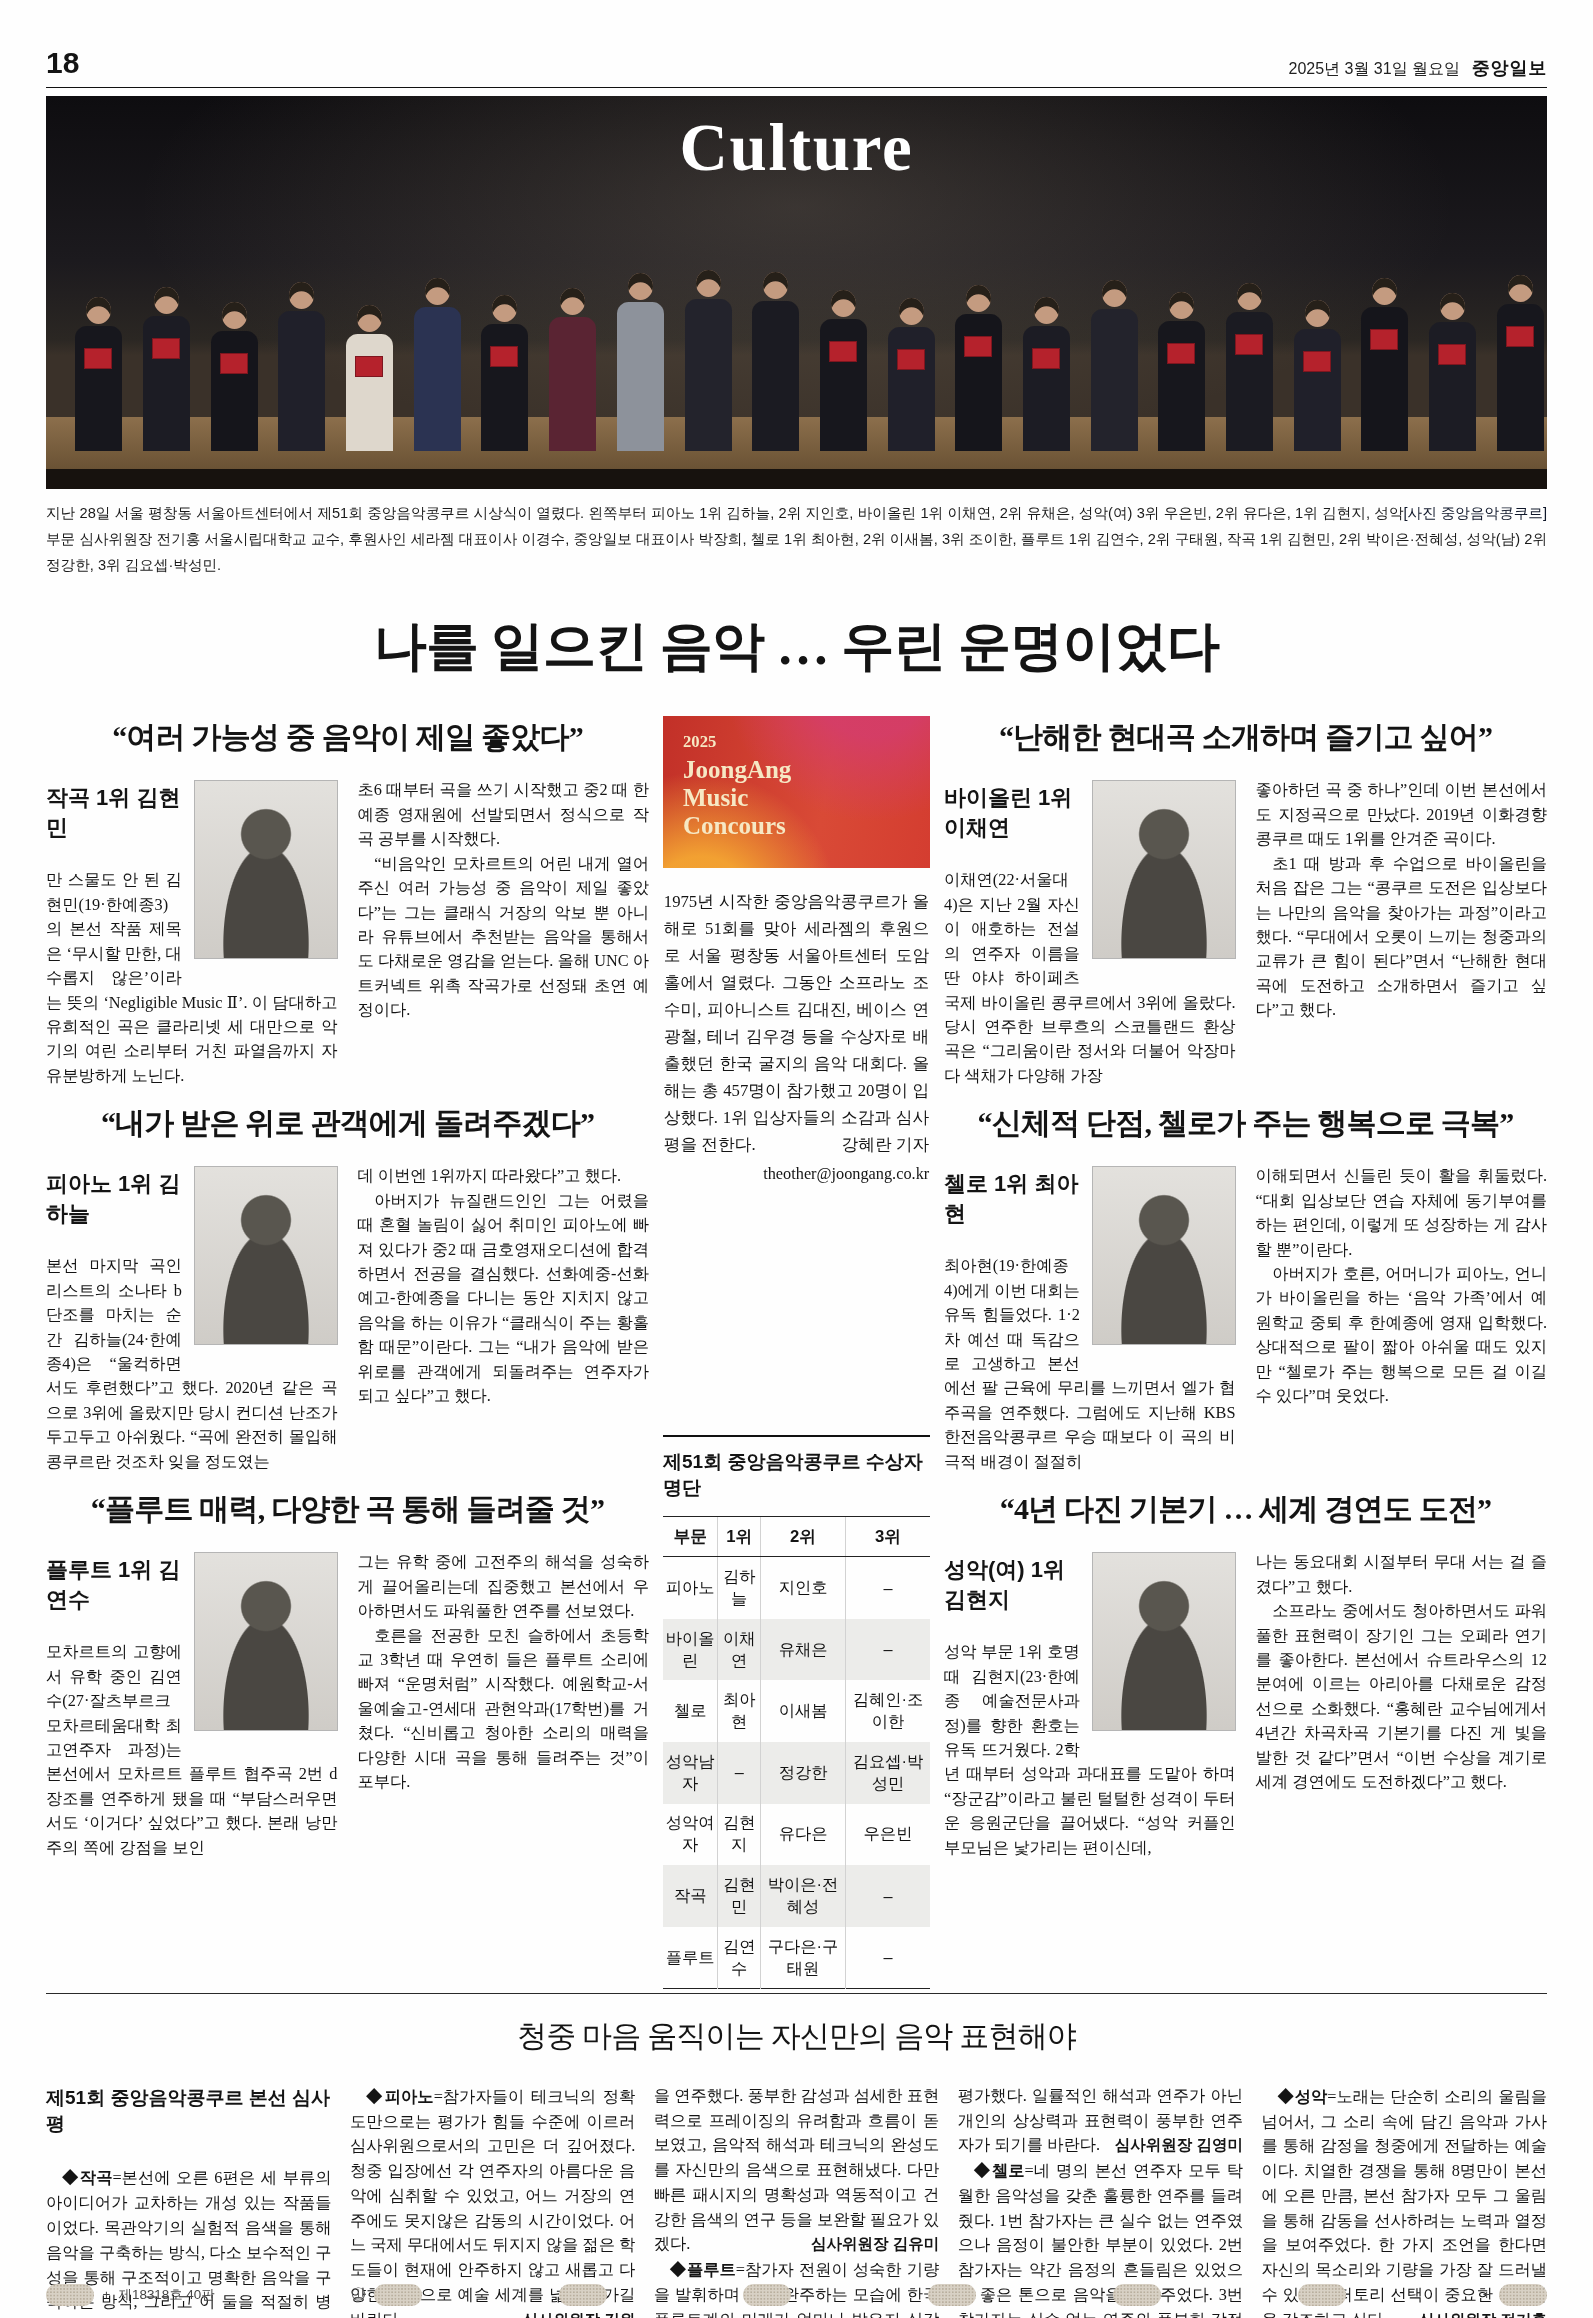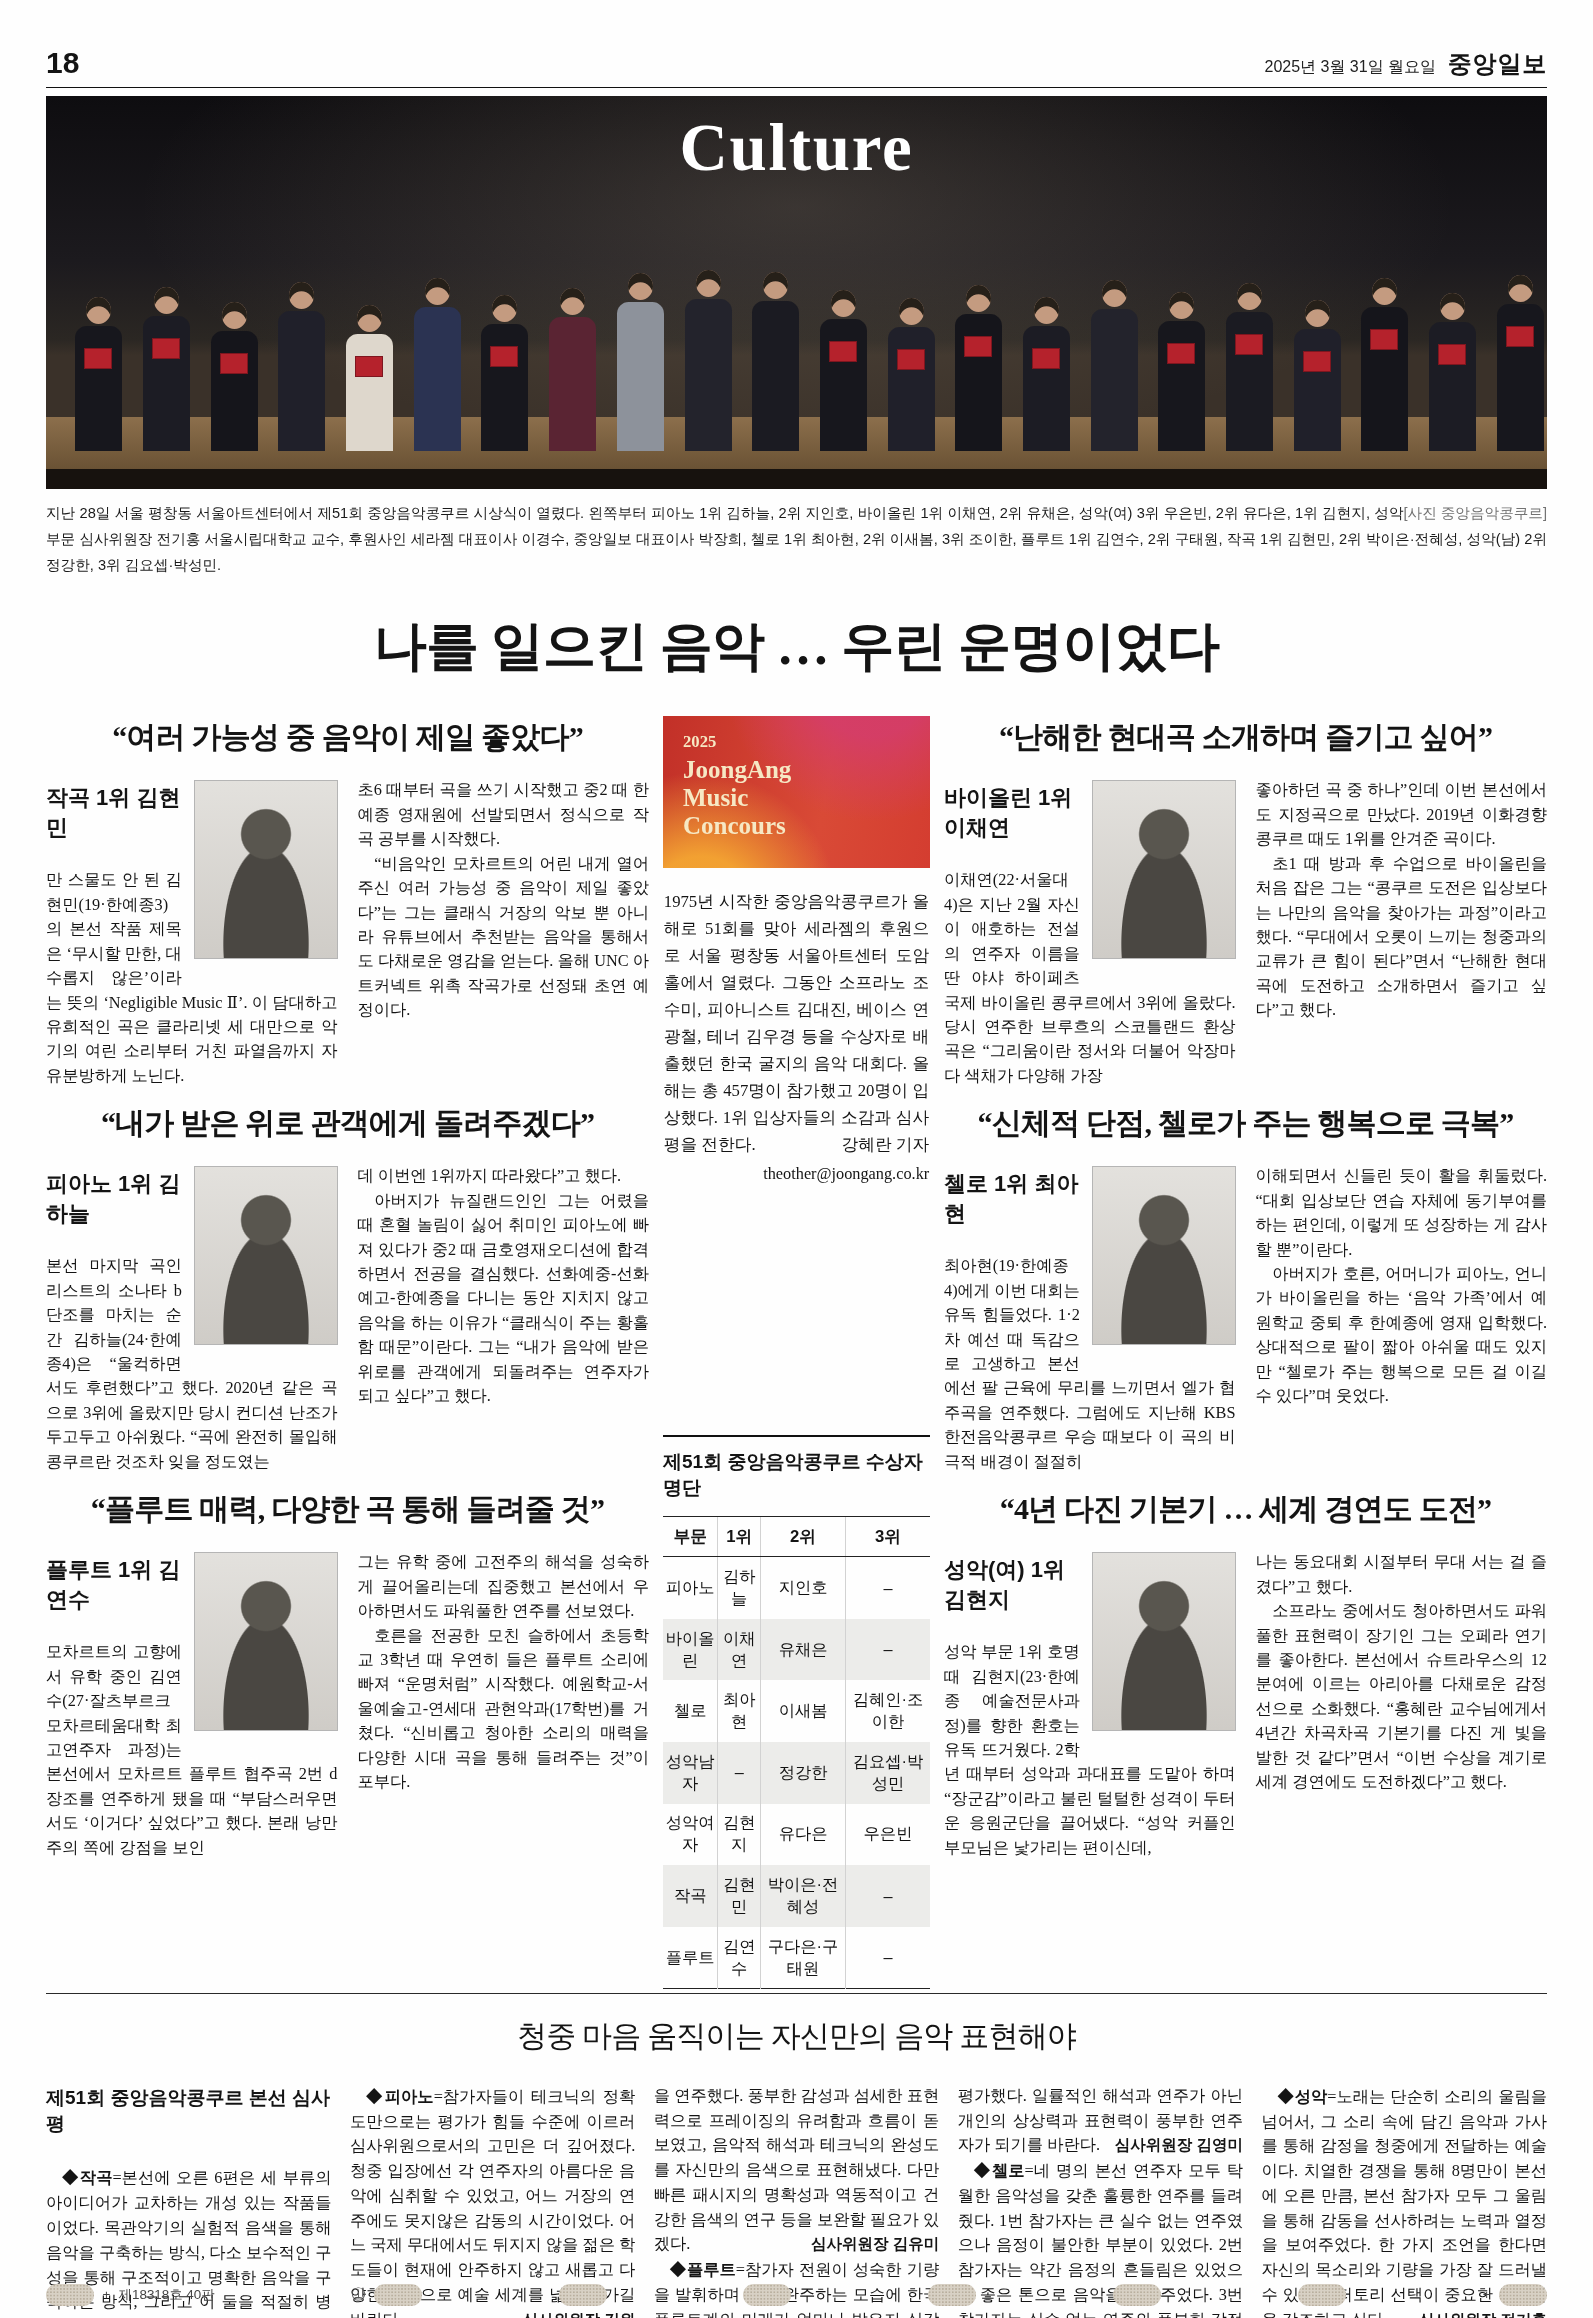--- a/index.html
+++ b/index.html
@@ -4,21 +4,21 @@
 <style>
   * { margin:0; padding:0; box-sizing:border-box; }
   body { background:#ddd; font-family:"Liberation Serif","DejaVu Serif",serif; }
   .page { width:1593px; height:2319px; background:#fefefe; position:relative; padding:0 46px; overflow:hidden; color:#141414; }
 
   
   .masthead { display:flex; justify-content:space-between; align-items:flex-end; padding-top:37px; height:80px; }
   .page-num { font-family:"Liberation Sans",sans-serif; font-size:30px; font-weight:700; }
   .mast-right { display:flex; align-items:baseline; gap:11.7px; }
   .mast-date { font-family:"Liberation Sans",sans-serif; font-size:16px; color:#222; }
-  .brand { font-size:24px; font-weight:700; letter-spacing:0.8px; }
+  .brand { font-size:18px; font-weight:700; letter-spacing:0.8px; }
   .mast-rule { border-top:1.3px solid #111; margin-top:6.7px; }
 
   
   .photo { margin-top:8.4px; height:393px; position:relative; overflow:hidden;
     background:linear-gradient(180deg,#0e0d10 0%,#1c1a1e 42%,#2b2723 62%,#3a3129 66%); }
   .photo::before { content:""; position:absolute; inset:0;
     background:radial-gradient(ellipse at 50% 28%, rgba(150,135,115,.28), transparent 62%); }
   .culture-label { position:absolute; top:13.4px; left:0; right:0; text-align:center; color:#fff;
     font-size:67px; font-weight:700; letter-spacing:1.7px; z-index:5; }
   .photo-floor { position:absolute; left:0; right:0; bottom:0; height:72px;
@@ -27,21 +27,21 @@
   .fig { position:absolute; bottom:38px; width:58px; z-index:3; }
   .fig .head { width:25px; height:27px; border-radius:50%; background:#c49b80; margin:0 auto 1.7px;
     box-shadow: inset 0 9.2px 0 #262019; }
   .fig .torso { margin:0 auto; border-radius:11.7px 11.7px 0 0; position:relative; }
   .fig .folder { position:absolute; top:22px; left:50%; transform:translateX(-50%);
     width:28px; height:21px; background:#b5222c; border:0.8px solid #7e161f; }
 
   
   .caption { margin-top:11.7px; font-family:"Liberation Sans",sans-serif; font-size:14.6px;
     line-height:1.78; color:#1a1a1a; text-align:justify; }
-  .caption .credit { float:right; color:#737373; }
+  .caption .credit { float:right; color:#0f172a; }
 
   
   .main-headline { text-align:center; font-size:53px; font-weight:700; letter-spacing:-0.8px; margin-top:32px; }
 
   
   .main-grid { display:flex; gap:14px; margin-top:33px; align-items:flex-start; }
   .col-side { width:603px; }
   .col-center { width:275px; }
 
   article { margin-bottom:15px; }

